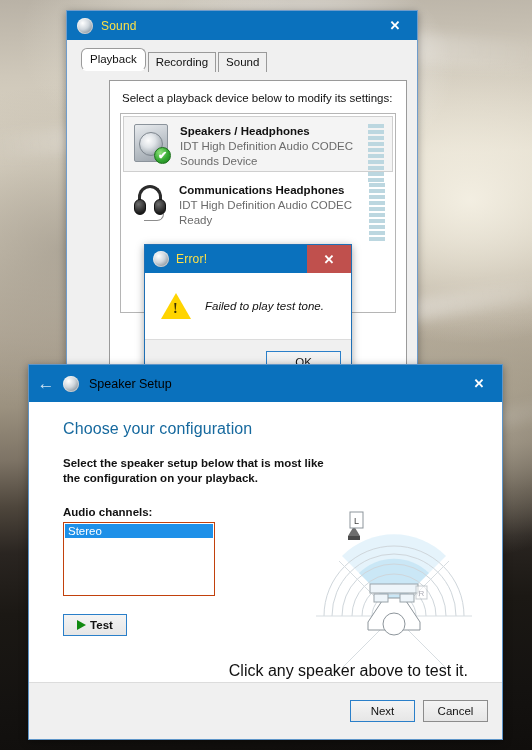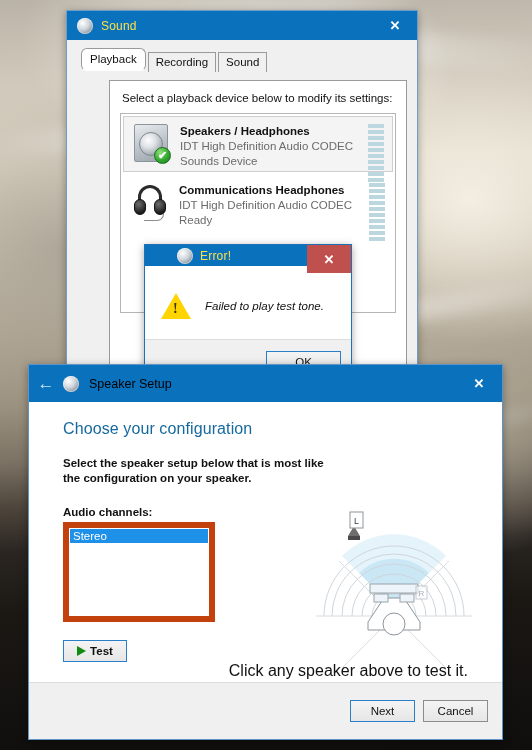--- a/index.html
+++ b/index.html
@@ -197,21 +197,21 @@
     display: flex; flex-direction: column; gap: 2px;
   }
   .meter i { display: block; height: 4px; background: #bcd7e0; }
 
   
   #error-dialog {
     left: 144px; top: 244px; width: 208px; height: 140px;
     border: 1px solid #1f70b5;
     background: #ffffff;
   }
-  #error-dialog .titlebar { height: 21px; padding-left: 24px; }
+  #error-dialog .titlebar { height: 28px; }
   #error-body {
     position: absolute; left: 0; right: 0; top: 28px; bottom: 44px;
     background: #ffffff;
     display: flex; align-items: center; padding-left: 16px;
   }
   .warn-tri {
     width: 0; height: 0; flex: 0 0 auto;
     border-left: 15px solid transparent;
     border-right: 15px solid transparent;
     border-bottom: 26px solid #ffd400;
@@ -263,22 +263,22 @@
     background: #ffffff;
     padding: 18px 34px 0 34px;
   }
   #ss-head {
     color: #16699e; font-size: 16px; letter-spacing: .1px; margin: 0 0 18px 0;
     font-weight: normal;
   }
   .ss-desc { font-size: 11.5px; color: #111; line-height: 15px; font-weight: bold; }
   .ss-field-label { font-size: 11.5px; color: #111; font-weight: bold; margin: 20px 0 4px 0; }
   .listbox {
-    width: 152px; height: 100px;
-    border: 6px solid #c2410c;
+    width: 152px; height: 74px;
+    border: 1px solid #c2410c;
     background: #ffffff;
     padding: 1px;
   }
   .listbox .opt {
     font-size: 11.5px; padding: 1px 3px; color: #111;
   }
   .listbox .opt.sel { background: #1e90e8; color: #ffffff; }
   #test-button {
     width: 64px; margin-top: 18px;
     display: flex; align-items: center; justify-content: center; gap: 4px;
@@ -414,21 +414,21 @@
     <span class="backarrow">←</span>
     <span class="appicon"></span>
     <span class="ttl" style="margin-left:10px; font-size:12.5px;">Speaker Setup</span>
     <span class="closebtn">✕</span>
   </div>
 
   <div id="ss-body">
     <h1 id="ss-head">Choose your configuration</h1>
 
     <div class="ss-desc">Select the speaker setup below that is most like</div>
-    <div class="ss-desc">the configuration on your speaker.</div>
+    <div class="ss-desc">the configuration on your playback.</div>
 
     <div class="ss-field-label">Audio channels:</div>
 
     <div class="listbox">
       <div class="opt sel">Stereo</div>
     </div>
 
     <div class="btn default" id="test-button">
       <span class="playtri"></span>
       <span>Test</span>

